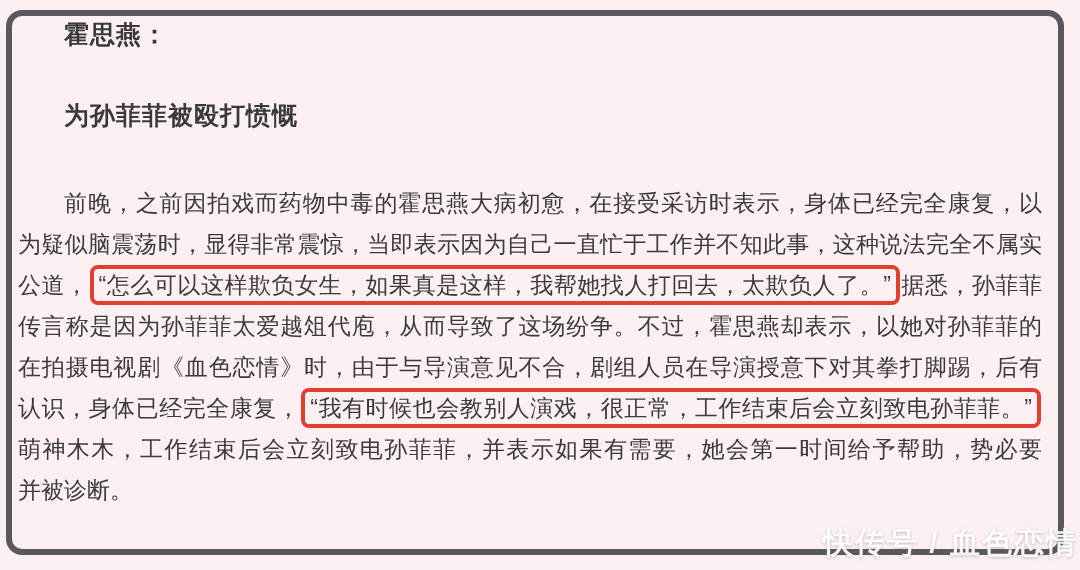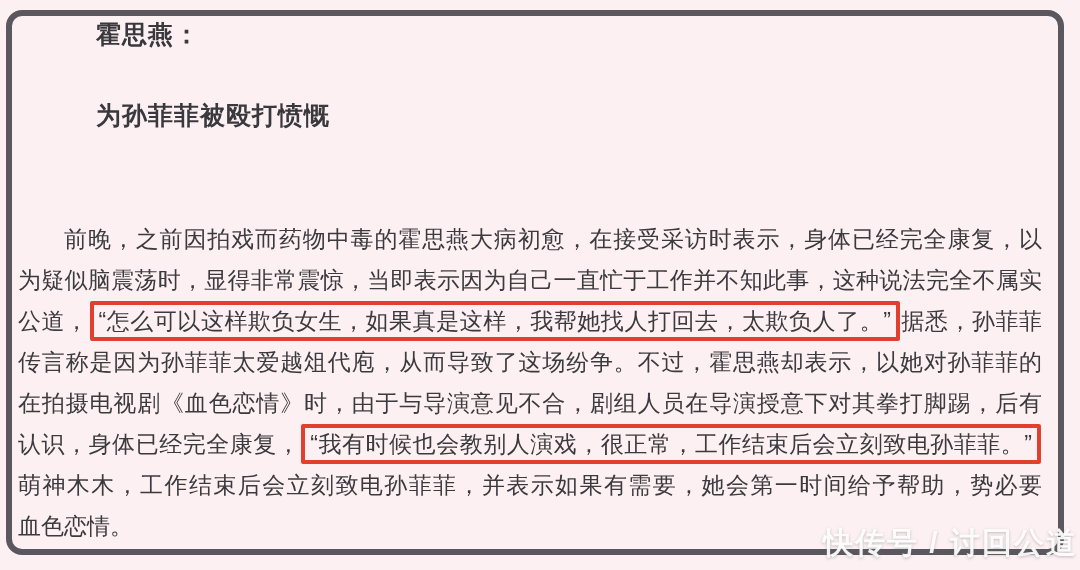--- a/index.html
+++ b/index.html
@@ -23,43 +23,42 @@
   }
   .heading {
     position: absolute;
     left: 64px;
     font-size: 25px;
     font-weight: 700;
     line-height: 34px;
     letter-spacing: 1px;
     color: #39383c;
     white-space: nowrap;
-    margin-left: 32px;
   }
   .heading.author { top: 17px; }
   .heading.title  { top: 98px; }
   .article-body {
     position: absolute;
     left: 18px; top: 183px;
     width: 1024px;
     font-size: 23px;
     font-weight: 500;
     color: #3b3a3e;
   }
   .line {
     height: 41px;
     line-height: 41px;
     text-align: justify;
     text-align-last: justify;
   }
-  .line.indent { text-indent: 46px; margin-top: 36px; }
+  .line.indent { text-indent: 46px; }
   .line.last { text-align-last: left; }
   .hl {
     border: 4px solid #e2402e;
-    border-radius: 2px;
+    border-radius: 8px;
     padding: 3px 5px;
     margin: 8px 1px;
   }
   .watermark {
     position: absolute;
     right: 2px; bottom: 6px;
     font-size: 30px;
     font-weight: 700;
     letter-spacing: 2px;
     color: rgba(255, 255, 255, 0.93);
@@ -79,18 +78,18 @@
   <div class="heading title">为孙菲菲被殴打愤慨</div>
 
   <div class="article-body">
     <div class="line indent"><span>前晚，之前因拍戏而药物中毒的霍思燕大病初愈，在接受采访时表示，身体已经完全康复，以</span></div>
     <div class="line"><span>为疑似脑震荡时，显得非常震惊，当即表示因为自己一直忙于工作并不知此事，这种说法完全不属实</span></div>
     <div class="line"><span>公道，</span><span class="hl">“怎么可以这样欺负女生，如果真是这样，我帮她找人打回去，太欺负人了。”</span><span>据悉，孙菲菲</span></div>
     <div class="line"><span>传言称是因为孙菲菲太爱越俎代庖，从而导致了这场纷争。不过，霍思燕却表示，以她对孙菲菲的</span></div>
     <div class="line"><span>在拍摄电视剧《血色恋情》时，由于与导演意见不合，剧组人员在导演授意下对其拳打脚踢，后有</span></div>
     <div class="line"><span>认识，身体已经完全康复，</span><span class="hl">“我有时候也会教别人演戏，很正常，工作结束后会立刻致电孙菲菲。”</span></div>
     <div class="line"><span>萌神木木，工作结束后会立刻致电孙菲菲，并表示如果有需要，她会第一时间给予帮助，势必要</span></div>
-    <div class="line last"><span>血色恋情。</span></div>
+    <div class="line last"><span>并被诊断。</span></div>
   </div>
 
-  <div class="watermark">快传号 / 讨回公道</div>
+  <div class="watermark">快传号 / 血色恋情</div>
 
 </div>
 
 </body></html>

